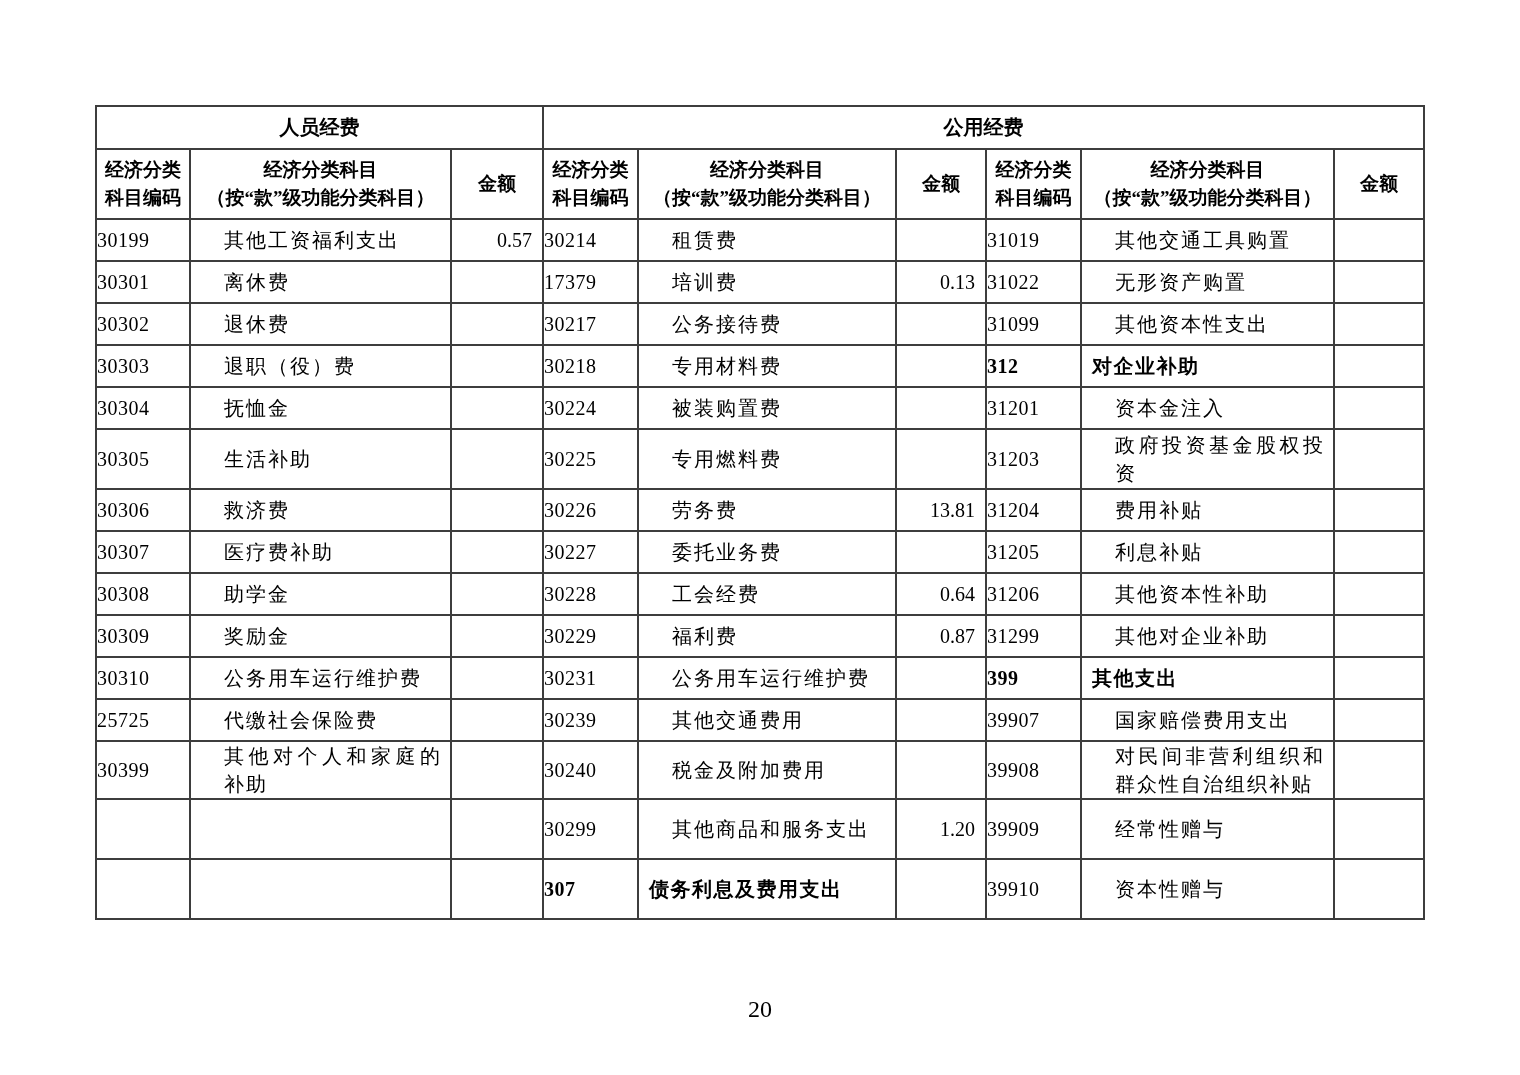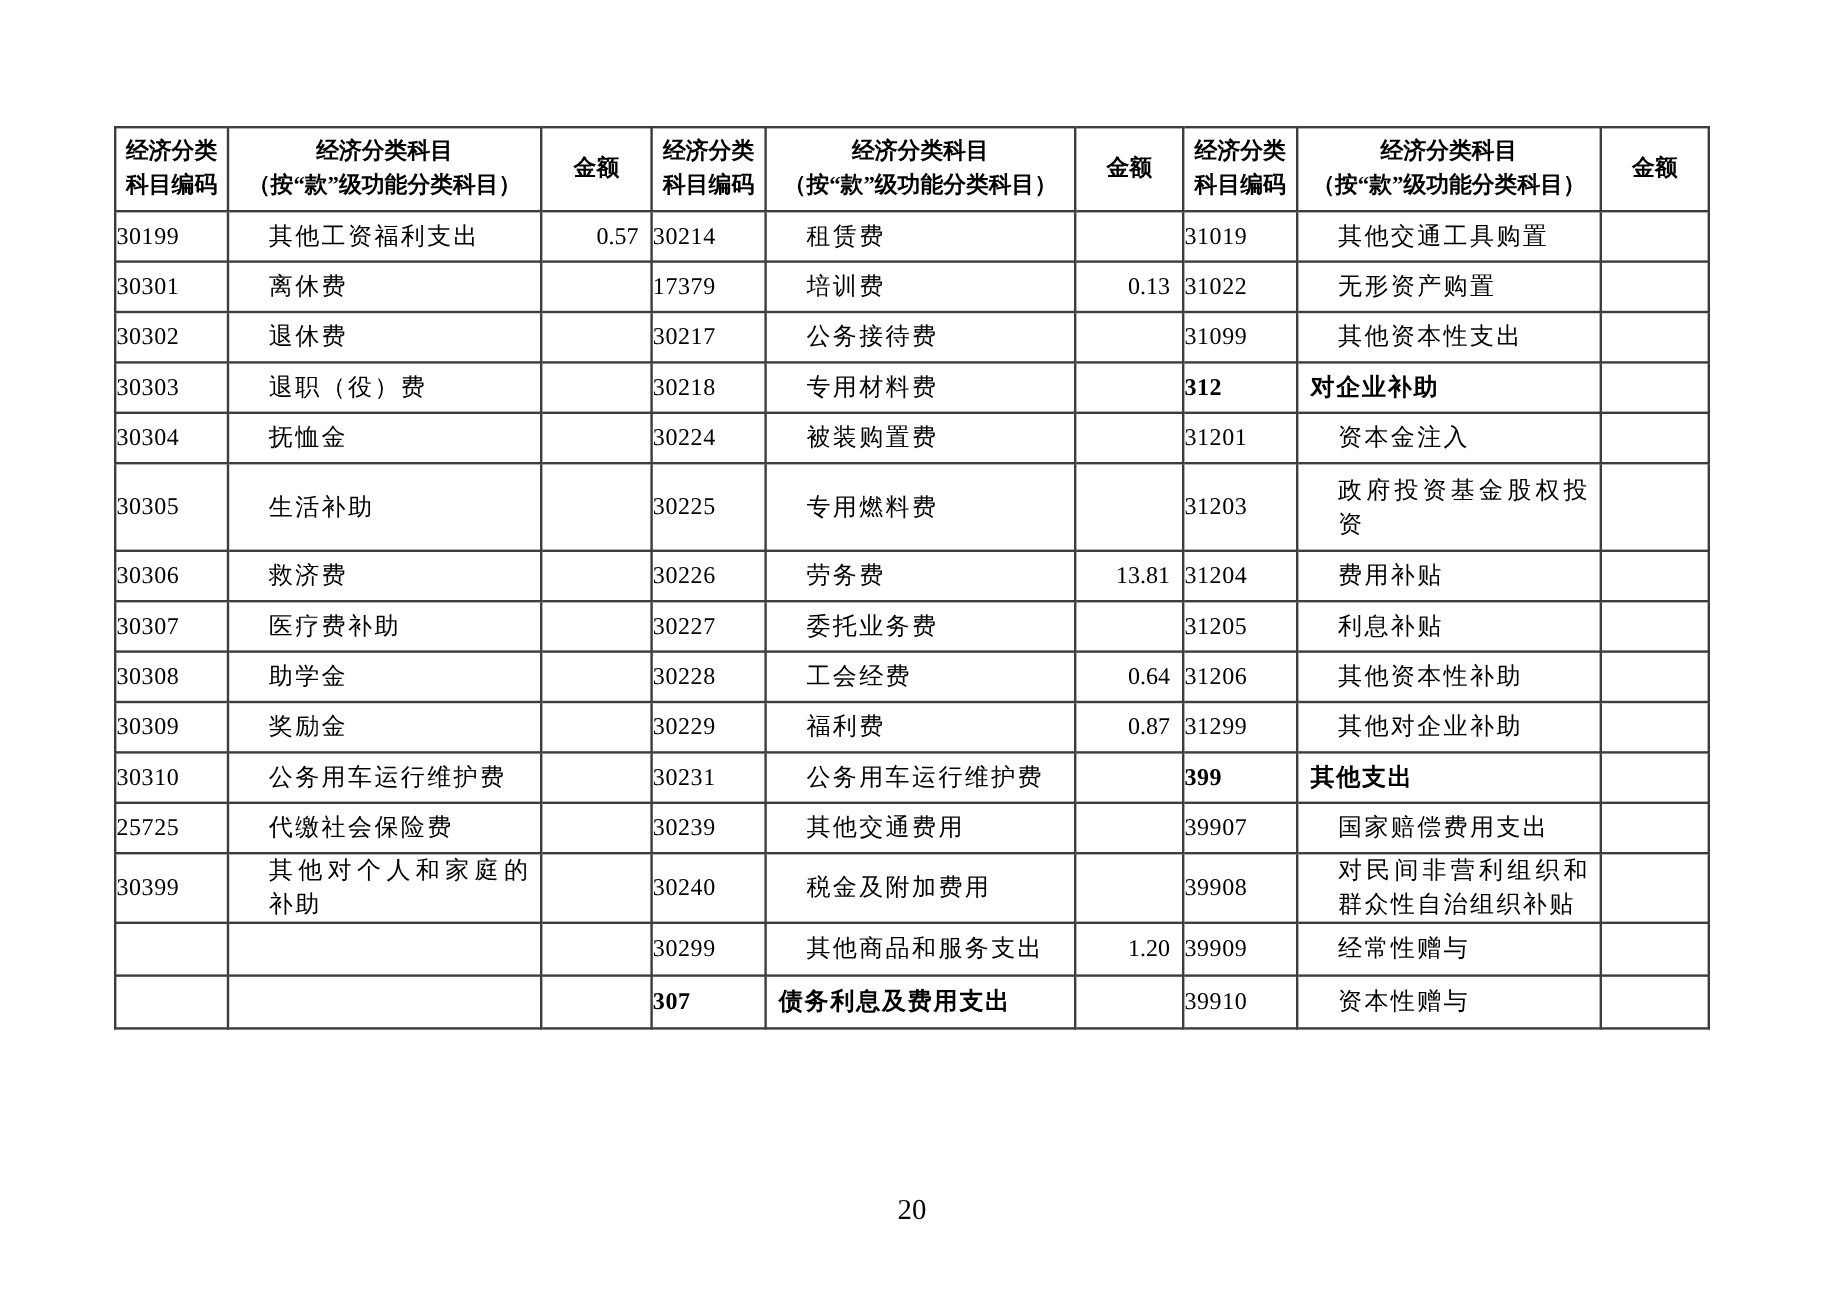--- a/index.html
+++ b/index.html
@@ -21,23 +21,23 @@
   }
   .budget th{font-weight:bold;text-align:center;}
   tr.gh th{height:41px;}
   tr.ch th{
     height:68px;
     white-space:pre-line;
     line-height:1.5;
     font-size:19px;
   }
   .budget td{height:40px;}
-  tr.rh60{height:73px;}
+  tr.rh60{height:60px;}
   tr.rh58{height:58px;}
-  tr.rh44{height:44px;}
+  tr.rh44{height:60px;}
   td.code{text-align:left;letter-spacing:0.5px;}
   td.subj{
     text-align:justify;
     text-justify:inter-character;
     word-break:break-all;
     padding-left:33px;padding-right:8px;
     letter-spacing:2px;
     line-height:1.4;
   }
   td.amt{text-align:right;padding-right:10px;}
@@ -57,20 +57,24 @@
       <col style="width:261px">
       <col style="width:92px">
     <col style="width:95px">
       <col style="width:258px">
       <col style="width:90px">
     <col style="width:95px">
       <col style="width:253px">
       <col style="width:90px">
   </colgroup>
   <thead>
+    <tr class="gh">
+      <th colspan="3">人员经费</th>
+      <th colspan="6">公用经费</th>
+    </tr>
     <tr class="ch">
       <th>经济分类
 科目编码</th>
       <th>经济分类科目
 （按“款”级功能分类科目）</th>
       <th>金额</th>
       <th>经济分类
 科目编码</th>
       <th>经济分类科目
 （按“款”级功能分类科目）</th>

